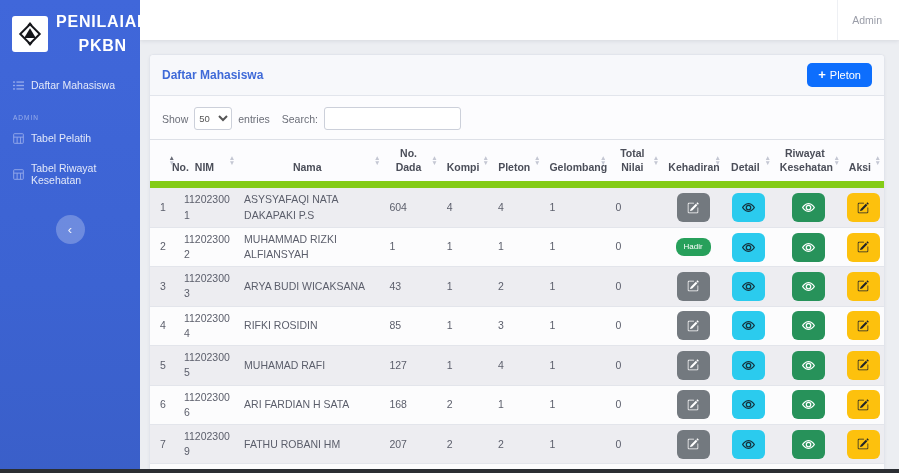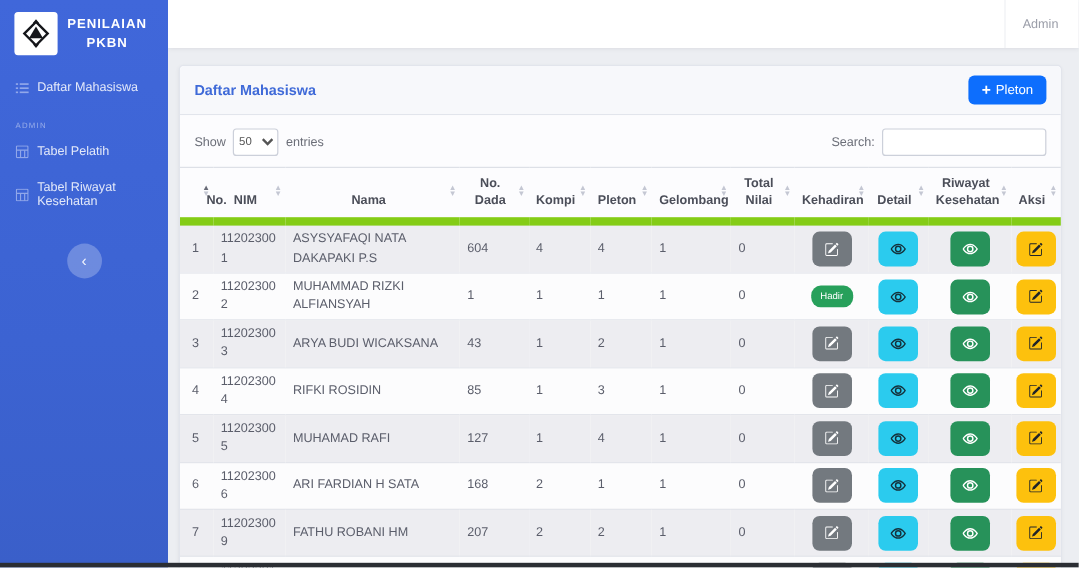--- a/index.html
+++ b/index.html
@@ -5,21 +5,21 @@
   * { margin:0; padding:0; box-sizing:border-box; }
   html,body { width:899px; height:473px; overflow:hidden;
     font-family:"Liberation Sans", sans-serif; background:#eceef2; }
   .app { display:flex; width:899px; height:473px; position:relative; }
 
   
   .sidebar { width:140px; min-width:140px; background:linear-gradient(180deg,#4067da 0%,#3c63d2 60%,#3a5fc9 100%);
     color:#fff; display:flex; flex-direction:column; z-index:2; }
   .brand { display:flex; align-items:center; gap:8px; padding:10px 10px 12px 12px; cursor:pointer; }
   .logo { width:36px; height:36px; background:#fff; border-radius:3px; display:flex; align-items:center; justify-content:center; flex-shrink:0; }
-  .brand-text { font-weight:bold; font-size:11px; letter-spacing:.8px; line-height:1.5; text-align:center; }
+  .brand-text { font-weight:bold; font-size:16px; letter-spacing:.8px; line-height:1.5; text-align:center; }
   .nav-item { display:flex; align-items:center; gap:7px; padding:9px 13px; font-size:10.5px;
     color:rgba(255,255,255,.85); text-decoration:none; cursor:pointer; }
   .nav-item .nav-icon { opacity:.55; display:flex; }
   .nav-section { font-size:6.5px; letter-spacing:1px; color:rgba(255,255,255,.45);
     padding:14px 13px 2px 13px; text-transform:uppercase; }
   .collapse-btn { margin:20px auto 0 auto; width:29px; height:29px; border-radius:50%;
     border:none; background:rgba(255,255,255,.25); color:rgba(255,255,255,.9);
     font-size:13px; line-height:1; cursor:pointer; display:flex; align-items:center; justify-content:center; }
 
   
@@ -33,21 +33,21 @@
   .card { background:#fcfcfe; border:1px solid #e2e5ec; border-radius:4px;
     box-shadow:0 1px 3px rgba(60,63,90,.06); height:500px; }
   .card-header { display:flex; align-items:center; justify-content:space-between;
     padding:8px 12px; background:#f7f8fb; border-bottom:1px solid #e2e5ec; border-radius:4px 4px 0 0; }
   .card-title { color:var(--title-blue,#3f6ad8); font-weight:bold; font-size:12px; }
   .btn-add { background:var(--primary,#0d6efd); color:#fff; border:none; border-radius:5px;
     font-size:11px; padding:6px 11px; cursor:pointer; display:flex; align-items:center; gap:4px;
     font-family:inherit; }
   .btn-add .plus { font-size:13px; font-weight:bold; line-height:10px; }
 
-  .controls { display:flex; align-items:center; justify-content:space-between; padding:11px 12px 9px 12px; }
+  .controls { display:flex; align-items:center; justify-content:flex-start; padding:11px 12px 9px 12px;gap:12px; }
   .controls label { display:flex; align-items:center; gap:6px; font-size:10.5px; color:#6b6e78; }
   .controls select { width:38px; height:23px; border:1px solid #ccd0da; border-radius:3px;
     font-size:9.5px; color:#555; background:#fff; font-family:inherit; }
   .controls input { width:137px; height:23px; border:1px solid #ccd0da; border-radius:3px;
     background:#fff; font-family:inherit; font-size:10.5px; padding:0 6px; }
 
   table { width:100%; border-collapse:collapse; table-layout:fixed; font-size:10.5px; color:#5b5e6b; }
   thead th { font-weight:bold; color:#4b4e59; text-align:center; vertical-align:bottom;
     padding:6px 13px 7px 6px; border-top:1px solid #dde0e7; border-bottom:7px solid #84cc16;
     line-height:1.35; position:relative; cursor:pointer;margin-top:40px; }

